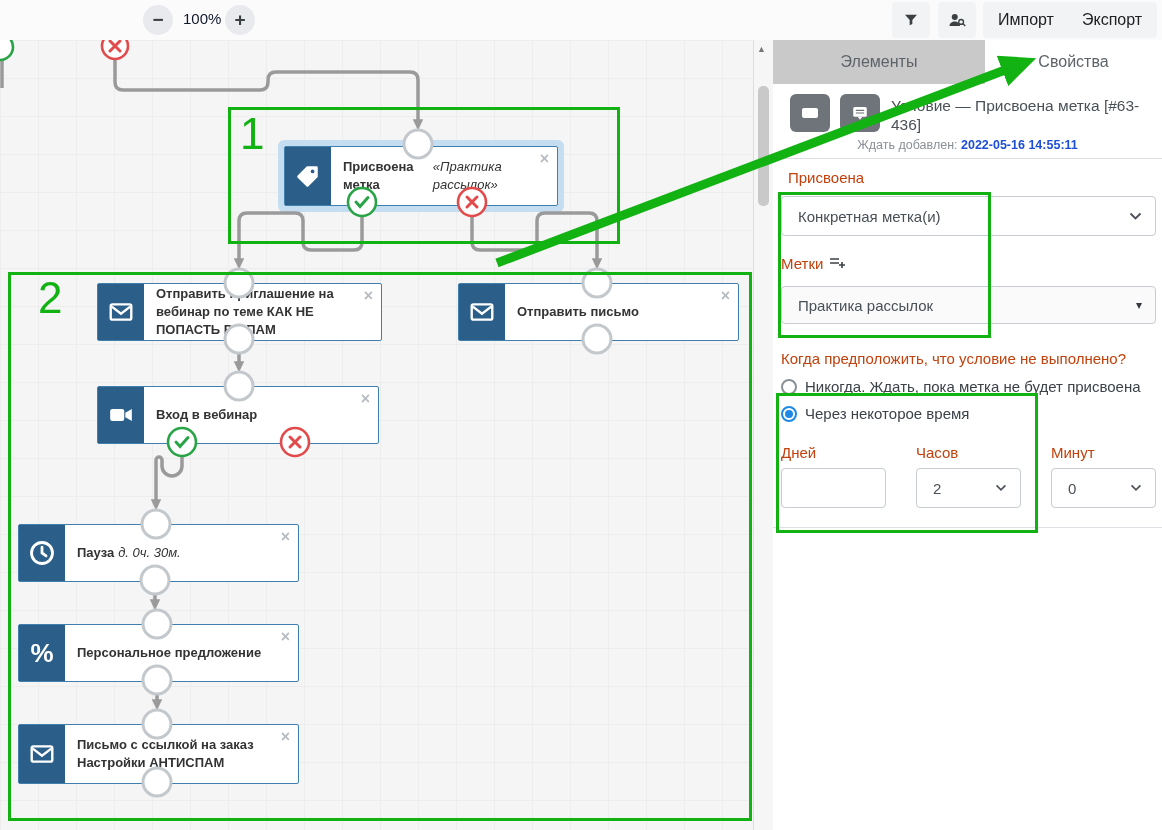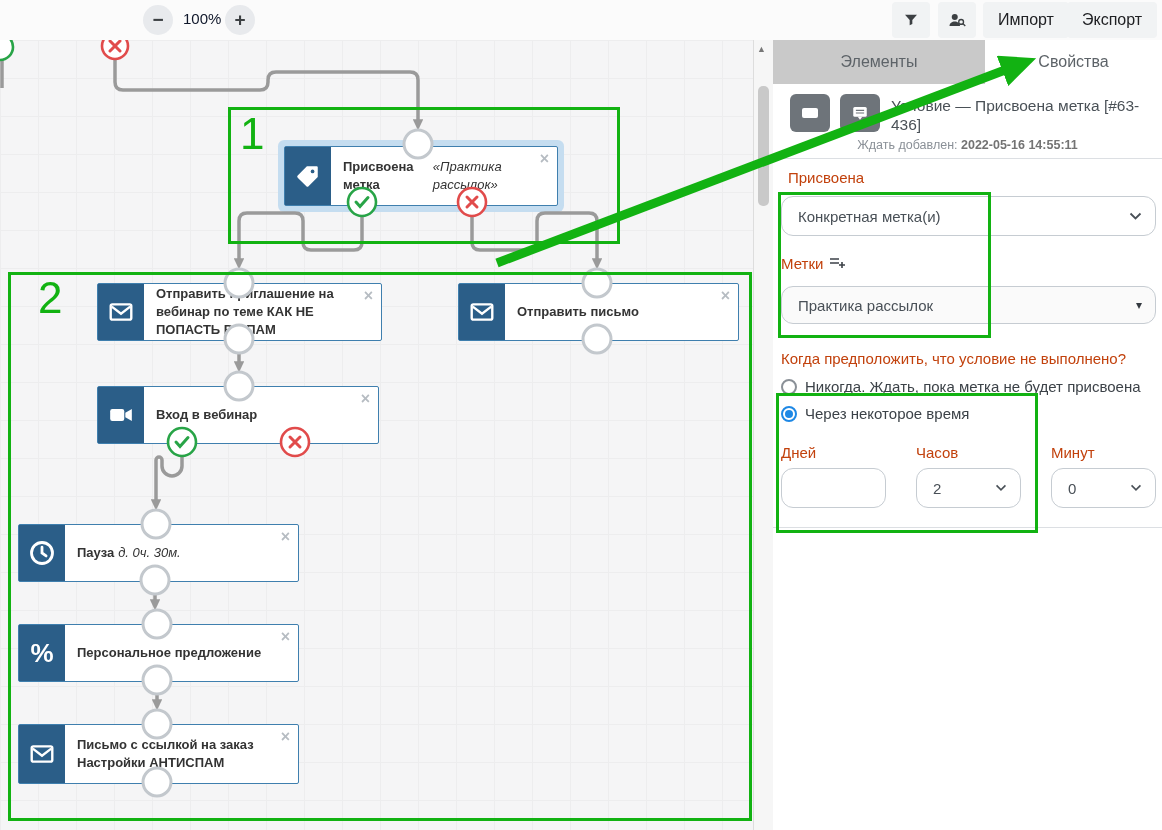--- a/index.html
+++ b/index.html
@@ -40,24 +40,24 @@
   
   #panel{left:773px;top:40px;width:389px;height:790px;background:#fff;z-index:10;}
   #tabbar{left:0;top:0;width:389px;height:44px;background:#c9c9c9;}
   .tab{height:44px;display:flex;align-items:center;justify-content:center;font-size:16px;color:#5d6368;}
   #tab-elements{left:0;top:0;width:212px;}
   #tab-props{left:212px;top:0;width:177px;background:#fff;}
   .iconbtn{width:40px;height:38px;background:#6e747a;border-radius:6px;display:flex;align-items:center;justify-content:center;}
   #ptitle{left:118px;top:58px;width:266px;height:36px;display:flex;align-items:center;
           font-size:15.5px;color:#4a5157;line-height:1.2;}
   #added{left:0;top:98px;width:389px;text-align:center;font-size:12.5px;color:#8a9097;}
-  #added b{color:#737373;}
+  #added b{color:#1d4ed8;}
   .sep{left:0;width:389px;border-top:1px solid #dcdfe3;}
   .flabel{font-size:15px;color:#c2410c;}
-  .sel,.inp{background:#fff;border:1px solid #c6ccd2;border-radius:12px;display:flex;align-items:center;
+  .sel,.inp{background:#fff;border:1px solid #c6ccd2;border-radius:4px;display:flex;align-items:center;
             font-size:15px;color:#495057;box-sizing:border-box;}
   .sel .val{padding-left:16px;flex:1;}
   .sel .chev{margin-right:13px;display:flex;}
   .caret{margin-right:13px;color:#343a40;font-size:12px;}
   .radio{width:16px;height:16px;border:2px solid #8a9097;border-radius:50%;box-sizing:border-box;flex:none;}
   .radio.on{border-color:#1e88e5;position:relative;}
   .radio.on:after{content:"";position:absolute;left:2px;top:2px;width:8px;height:8px;border-radius:50%;background:#1e88e5;}
   .radiorow{display:flex;align-items:center;gap:8px;font-size:15px;color:#3c4248;}
 
   

